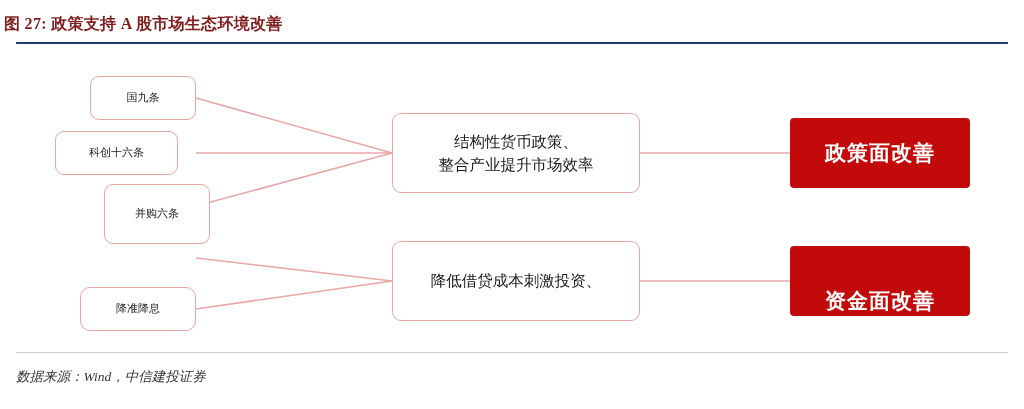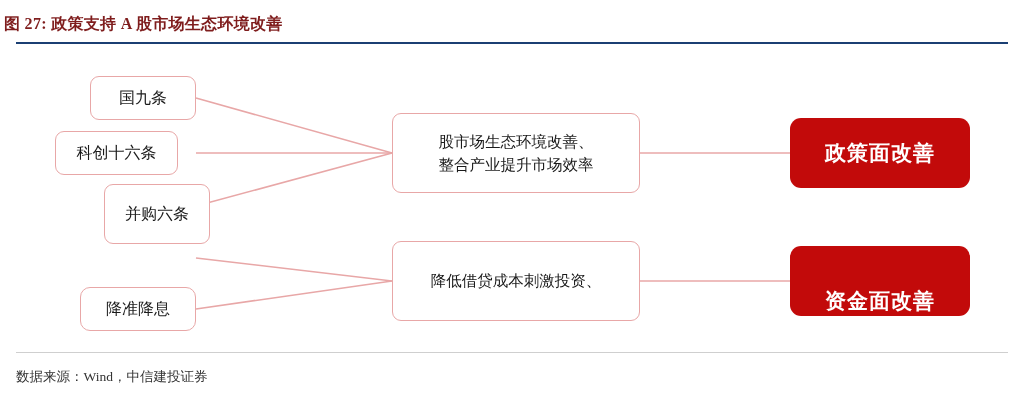--- a/index.html
+++ b/index.html
@@ -58,54 +58,55 @@
   .node {
     position: absolute;
     box-sizing: border-box;
     display: flex;
     align-items: center;
     justify-content: center;
     text-align: center;
     border: 1.3px solid #e8a7a7;
     border-radius: 9px;
     background: #ffffff;
-    font-size: 16px;
+    font-size: 11px;
     line-height: 1.45;
     color: #1a1a1a;
     white-space: nowrap;
   }
   .node.mid {
     font-size: 15.5px;
     line-height: 1.5;
     white-space: normal;
     padding: 0 10px;
   }
   .node.result {
     background: #c20a0a;
     border: none;
-    border-radius: 11px;
+    border-radius: 4px;
     color: #ffffff;
     font-weight: bold;
     font-size: 21px;
     letter-spacing: 1px;
   }
   
   .footer-rule {
     position: absolute;
     left: 16px;
     top: 352px;
     width: 992px;
     height: 1px;
     background: #cfcfcf;
   }
   .source {
     position: absolute;
     left: 16px;
     top: 368px;
     font-family: "Liberation Serif", serif;
+    font-style: italic;
     font-size: 13.5px;
     color: #333333;
     white-space: nowrap;
   }
 </style>
 </head>
 <body>
 
 <div class="page">
 
@@ -140,21 +141,21 @@
     <div class="node" style="left:104px; top:136px; width:106px; height:60px;">
       <span>并购六条</span>
     </div>
 
 
     <div class="node" style="left:80px; top:239px; width:116px; height:44px;border-radius:10px;">
       <span>降准降息</span>
     </div>
 
     <div class="node mid" style="left:392px; top:65px; width:248px; height:80px; flex-direction:column;">
-      <span>股市场生态环境改善、</span>
+      <span>结构性货币政策、</span>
       <span>整合产业提升市场效率</span>
     </div>
 
     <div class="node mid" style="left:392px; top:193px; width:248px; height:80px; flex-direction:row;">
       <span>降低借贷成本刺激投资、</span>
     </div>
 
     <div class="node result" style="left:790px; top:70px; width:180px; height:70px;">
       <span>政策面改善</span>
     </div>

